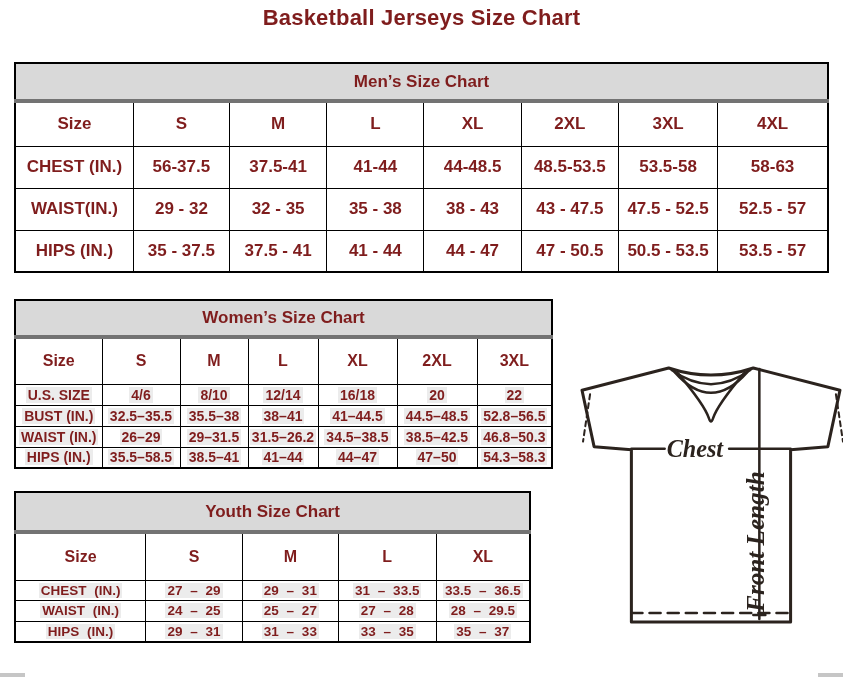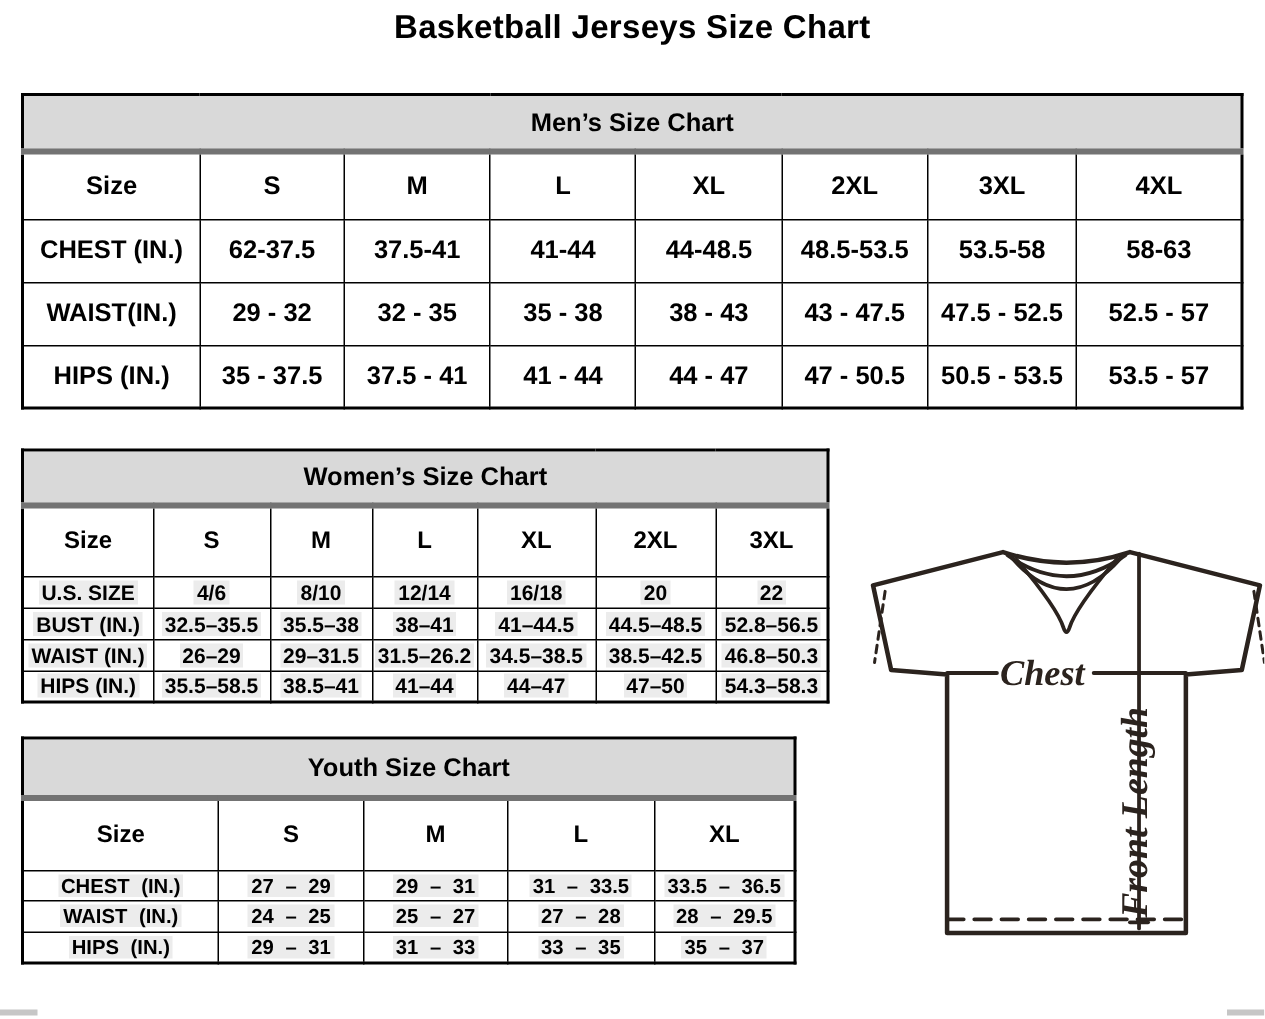--- a/index.html
+++ b/index.html
@@ -1,17 +1,17 @@
 <!DOCTYPE html>
 <html><head>
 <meta charset="utf-8">
 <style>
   html,body{margin:0;padding:0;background:#ffffff;}
   .page{position:relative;width:843px;height:679px;background:#fff;overflow:hidden;
-        font-family:"Liberation Sans",sans-serif;color:#000000;}
+        font-family:"Liberation Sans",sans-serif;color:#7f1d1d;}
   .title{position:absolute;top:5px;left:0;width:843px;margin:0;text-align:center;
          font-size:22px;font-weight:bold;letter-spacing:.2px;}
   table{position:absolute;border-collapse:collapse;table-layout:fixed;background:#fff;
         border:2px solid #000;}
   td{border:1px solid #000;text-align:center;vertical-align:middle;font-weight:bold;
      padding:0;overflow:hidden;white-space:nowrap;}
   tr.band td{background:#d9d9d9;font-size:17px;border-bottom:4px solid #737373;}
   
   .men{left:14px;top:62px;width:815px;}
   .men tr.band{height:38px;}
@@ -70,21 +70,21 @@
           <td>S</td>
           <td>M</td>
           <td>L</td>
           <td>XL</td>
           <td>2XL</td>
           <td>3XL</td>
           <td>4XL</td>
         </tr>
         <tr class="data">
           <td>CHEST (IN.)</td>
-          <td>62-37.5</td>
+          <td>56-37.5</td>
           <td>37.5-41</td>
           <td>41-44</td>
           <td>44-48.5</td>
           <td>48.5-53.5</td>
           <td>53.5-58</td>
           <td>58-63</td>
         </tr>
         <tr class="data">
           <td>WAIST(IN.)</td>
           <td>29 - 32</td>

